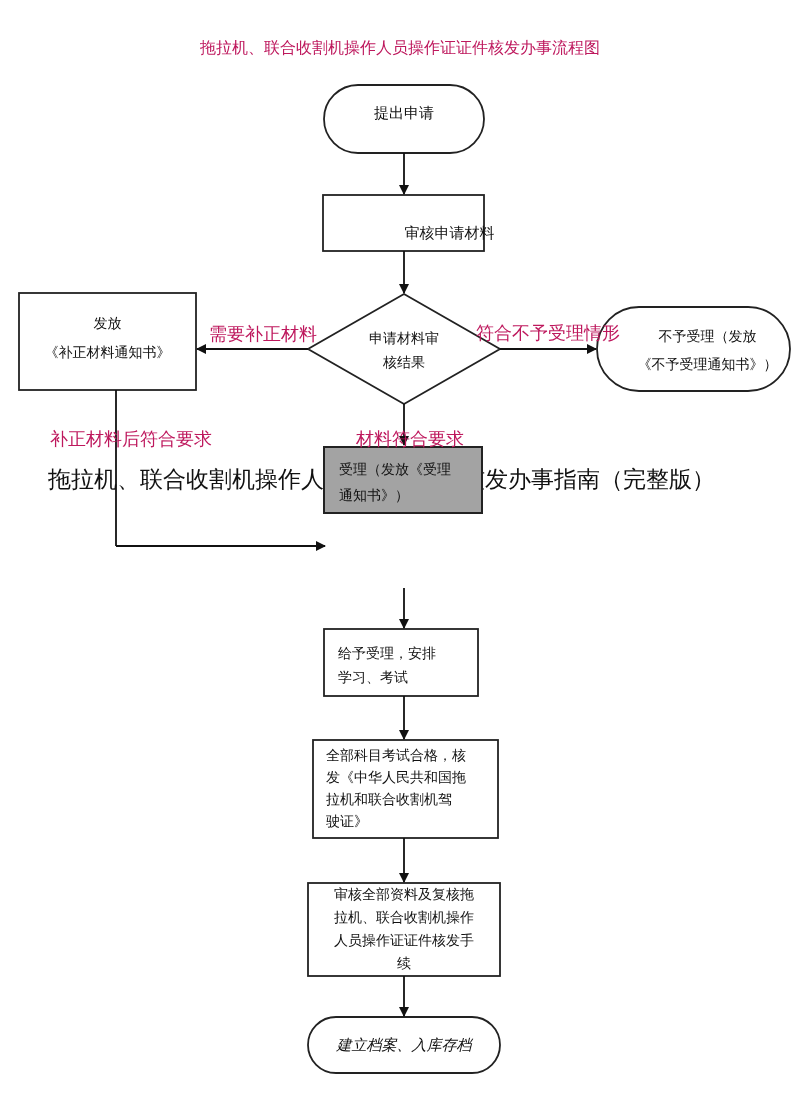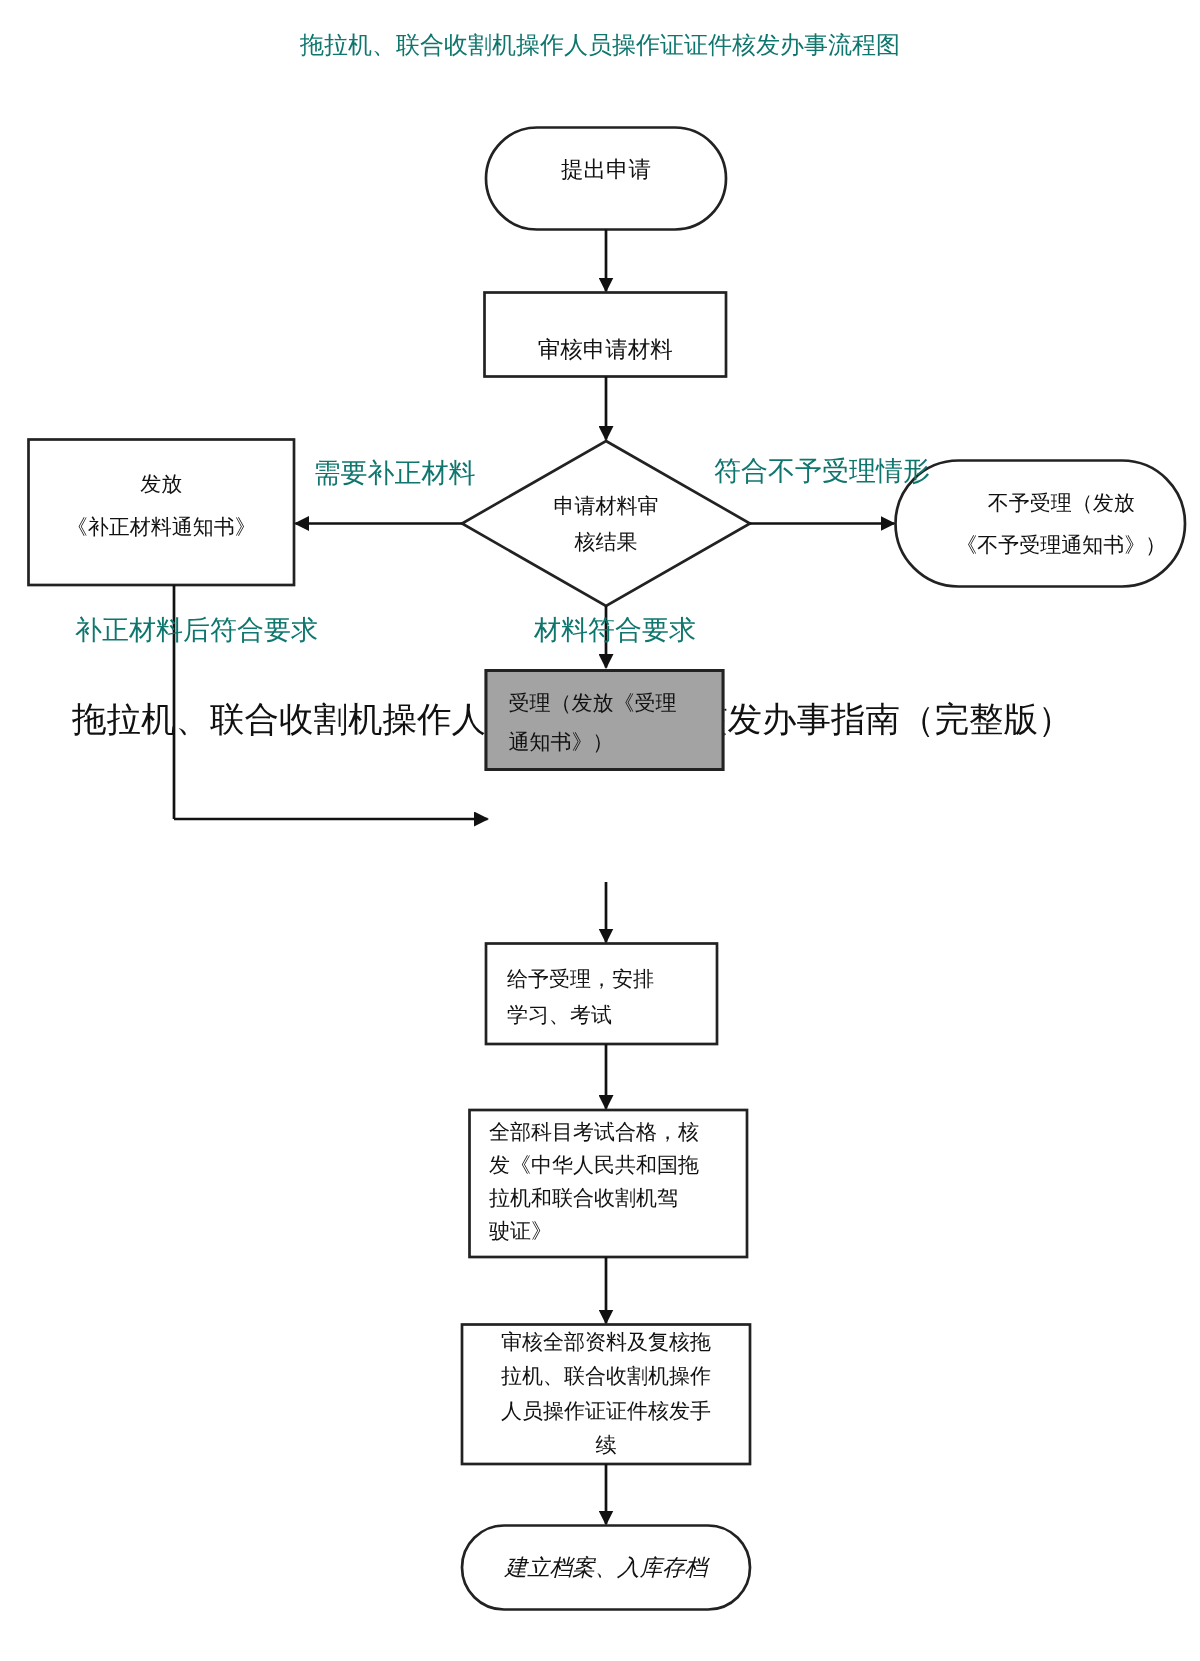--- a/index.html
+++ b/index.html
@@ -1,19 +1,19 @@
 <!DOCTYPE html>
 <html><head>
 <meta charset="utf-8">
 <style>
   html, body { margin:0; padding:0; background:#ffffff; }
   body { width:800px; height:1107px; position:relative; overflow:hidden;
          font-family:"DejaVu Sans", sans-serif; color:#111; }
   svg { position:absolute; left:0; top:0; }
-  .t { position:absolute; white-space:nowrap; color:#0f766e; }
+  .t { position:absolute; white-space:nowrap; color:#be185d;margin-top:18px; }
   .title { top:20px; left:0; width:800px; text-align:center; font-size:16px; }
   .lbl { font-size:18px; line-height:18px; }
   .node-text { position:absolute; font-size:14px; line-height:24px; }
   .center { text-align:center; }
   .overlay-title { position:absolute; top:464px; left:48px; font-size:23px;
                    white-space:nowrap; letter-spacing:0px; }
   .box-white { position:absolute; background:#a3a3a3; border:2px solid #222; box-sizing:border-box; }
 </style>
 </head>
 <body>
@@ -55,21 +55,21 @@
     <line x1="116" y1="390" x2="116" y2="546"></line>
     <line x1="116" y1="546" x2="325" y2="546" marker-end="url(#ah)"></line>
     <line x1="404" y1="588" x2="404" y2="628" marker-end="url(#ah)"></line>
     <line x1="404" y1="696" x2="404" y2="739" marker-end="url(#ah)"></line>
     <line x1="404" y1="838" x2="404" y2="882" marker-end="url(#ah)"></line>
     <line x1="404" y1="976" x2="404" y2="1016" marker-end="url(#ah)"></line>
   </g>
 </svg>
 
 <div class="node-text center" style="left:324px;top:101px;width:160px;font-size:15px;">提出申请</div>
-<div class="node-text center" style="left:323px;top:221px;width:161px;font-size:15px;">审核申请材料</div>
+<div class="node-text center" style="left:323px;top:221px;width:161px;font-size:15px;padding-left:46px;">审核申请材料</div>
 
 <div class="node-text center" style="left:330px;top:326px;width:148px;">
   <div>申请材料审</div>
   <div>核结果</div>
 </div>
 
 <div class="node-text center" style="left:19px;top:309px;width:177px;line-height:29px;">
   <div>发放</div>
   <div>《补正材料通知书》</div>
 </div>
@@ -93,21 +93,21 @@
   <div>学习、考试</div>
 </div>
 
 <div class="node-text" style="left:326px;top:744px;line-height:22px;">
   <div>全部科目考试合格，核</div>
   <div>发《中华人民共和国拖</div>
   <div>拉机和联合收割机驾</div>
   <div>驶证》</div>
 </div>
 
-<div class="node-text center" style="left:308px;top:884px;width:192px;line-height:23px;">
+<div class="node-text center" style="left:308px;top:884px;width:192px;line-height:23px;font-family:Liberation Mono, monospace;">
   <div>审核全部资料及复核拖</div>
   <div>拉机、联合收割机操作</div>
   <div>人员操作证证件核发手</div>
   <div>续</div>
 </div>
 
 <div class="node-text center" style="left:308px;top:1033px;width:192px;font-size:15px;font-style:italic;">建立档案、入库存档</div>
 
 <div class="t lbl" style="left:209px;top:307px;">需要补正材料</div>
 <div class="t lbl" style="left:476px;top:306px;">符合不予受理情形</div>

